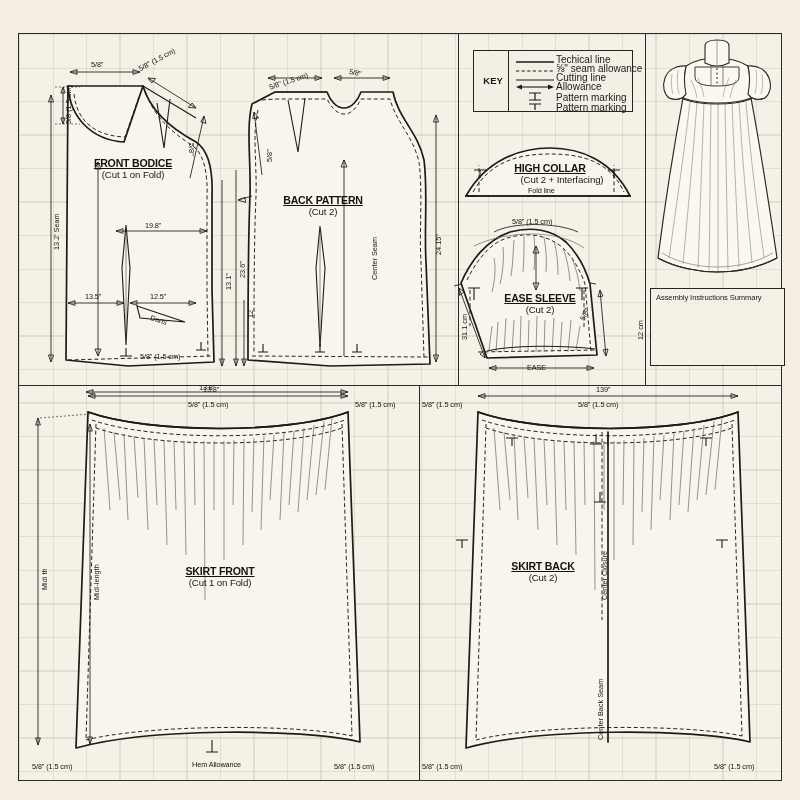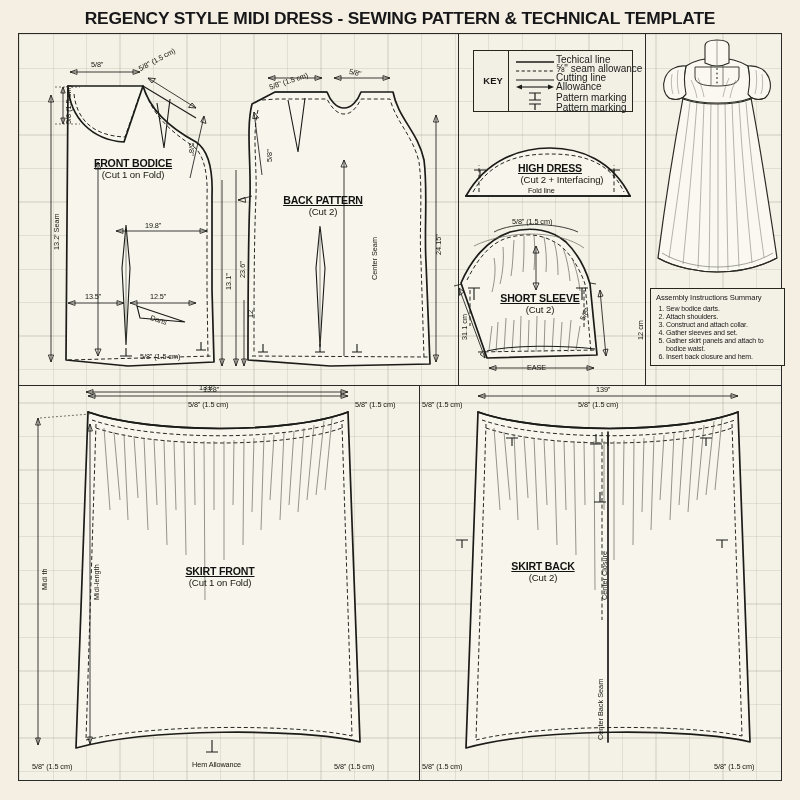--- a/index.html
+++ b/index.html
@@ -83,21 +83,20 @@
   .instr li{font-size:7.1px;line-height:8.1px;letter-spacing:-0.15px;}
 
   
   .dressframe{position:absolute;left:650px;top:36px;width:135px;height:246px;}
 </style>
 </head>
 <body>
 
 <div id="stage">
 
-  <div class="title">REGENCY STYLE MIDI DRESS - SEWING PATTERN &amp; TECHNICAL TEMPLATE</div>
 
   <div class="sheet"></div>
   <div class="divider-h"></div>
   <div class="divider-v-top"></div>
   <div class="divider-v-top2"></div>
   <div class="divider-v-bot"></div>
 
   <svg width="800" height="800">
 
     <path class="fillpat ol" d="M68,86 L121,86 L143,86 C150,110 170,128 196,142
@@ -239,21 +238,21 @@
 
   <svg width="800" height="800">
     <path class="fillpat ol" d="M466,196 C486,160 520,148 550,148 C580,148 612,160 630,196 L620,196 L476,196 Z"></path>
     <path class="ol" d="M466,196 L476,196 M620,196 L630,196"></path>
     <path class="ol" d="M466,196 L630,196"></path>
     <path class="cut" d="M473,192 C491,160 521,154 550,154 C580,154 609,160 624,192"></path>
     <path class="cut" d="M479,192 L479,165 M614,192 L614,165"></path>
     <path class="ol-thin" d="M474,170 L486,170 M480,170 L480,178"></path>
     <path class="ol-thin" d="M608,170 L620,170 M614,170 L614,178"></path>
   </svg>
-  <div class="piece-name" style="left:490px;top:162px;width:120px;">HIGH DRESS</div>
+  <div class="piece-name" style="left:490px;top:162px;width:120px;">HIGH COLLAR</div>
   <div class="piece-sub" style="left:480px;top:174px;width:164px;">(Cut 2 + Interfacing)</div>
   <div class="lbl" style="left:528px;top:186px;">Fold line</div>
 
   <svg width="800" height="800">
     <path class="fillpat ol" d="M461,283 C470,262 486,240 510,232 C532,226 552,230 566,242
         C578,254 586,270 590,284 L597,355 L487,358 Z"></path>
     <path class="cut" d="M467,280 C476,262 490,241 511,237 C531,232 548,236 562,247
         C573,257 581,272 585,284 L591,352"></path>
     <path class="cut" d="M470,290 L470,326 M584,290 L584,328"></path>
     <path class="cut" d="M478,352 L596,350"></path>
@@ -308,21 +307,21 @@
     <path class="dim" d="M594,368 l-7,-2.4 v4.8 z" fill="#1b1b18"></path>
 
     <path class="dim" d="M454,286 L462,284"></path>
     <path class="dim" d="M596,284 L590,283"></path>
   </svg>
   <div class="lbl" style="left:512px;top:217px;">5/8" (1.5 cm)</div>
   <div class="vlbl" style="left:460px;top:340px;">31.1 cm</div>
   <div class="lbl" style="left:578px;top:318px;transform:rotate(-65deg);transform-origin:0 0;">5/8"</div>
   <div class="vlbl" style="left:636px;top:340px;">12 cm</div>
   <div class="lbl" style="left:527px;top:363px;">EASE</div>
-  <div class="piece-name" style="left:480px;top:292px;width:120px;">SHORT SLEEVE</div>
+  <div class="piece-name" style="left:480px;top:292px;width:120px;">EASE SLEEVE</div>
   <div class="piece-sub" style="left:480px;top:304px;width:120px;">(Cut 2)</div>
 
   <div class="keybox">
     <div class="kdiv"></div>
     <div class="ktitle">KEY</div>
 
     <div class="keyrow" style="top:4px;">
       <svg class="kart" width="44" height="6">
           <path d="M2,3 L40,3" stroke="#1b1b18" stroke-width="1.7"></path>
         </svg>
@@ -417,28 +416,20 @@
     <g fill="none" stroke="#7a7a6c" stroke-width="0.5">
       <path d="M22,38 C21,45 21,52 23,58"></path>
       <path d="M28,34 C27,42 27,50 29,58"></path>
       <path d="M112,38 C113,45 113,52 111,58"></path>
       <path d="M106,34 C107,42 107,50 105,58"></path>
     </g>
   </svg>
 
   <div class="instr">
     <h4>Assembly Instructions Summary</h4>
-    <ol>
-      <li>Sew bodice darts.</li>
-      <li>Attach shoulders.</li>
-      <li>Construct and attach collar.</li>
-      <li>Gather sleeves and set.</li>
-      <li>Gather skirt panels and attach to bodice waist.</li>
-      <li>Insert back closure and hem.</li>
-    </ol>
   </div>
 
   <svg width="800" height="800">
     <path class="fillpat ol" d="M88,412 C150,434 290,434 348,412 L360,742
         C300,728 148,728 76,748 Z"></path>
 
     <path class="ol" d="M88,412 C150,434 290,434 348,412"></path>
 
     <path class="cut" d="M92,420 C152,441 288,441 345,420"></path>
     <path class="cut" d="M96,428 C154,448 286,448 342,428"></path>

